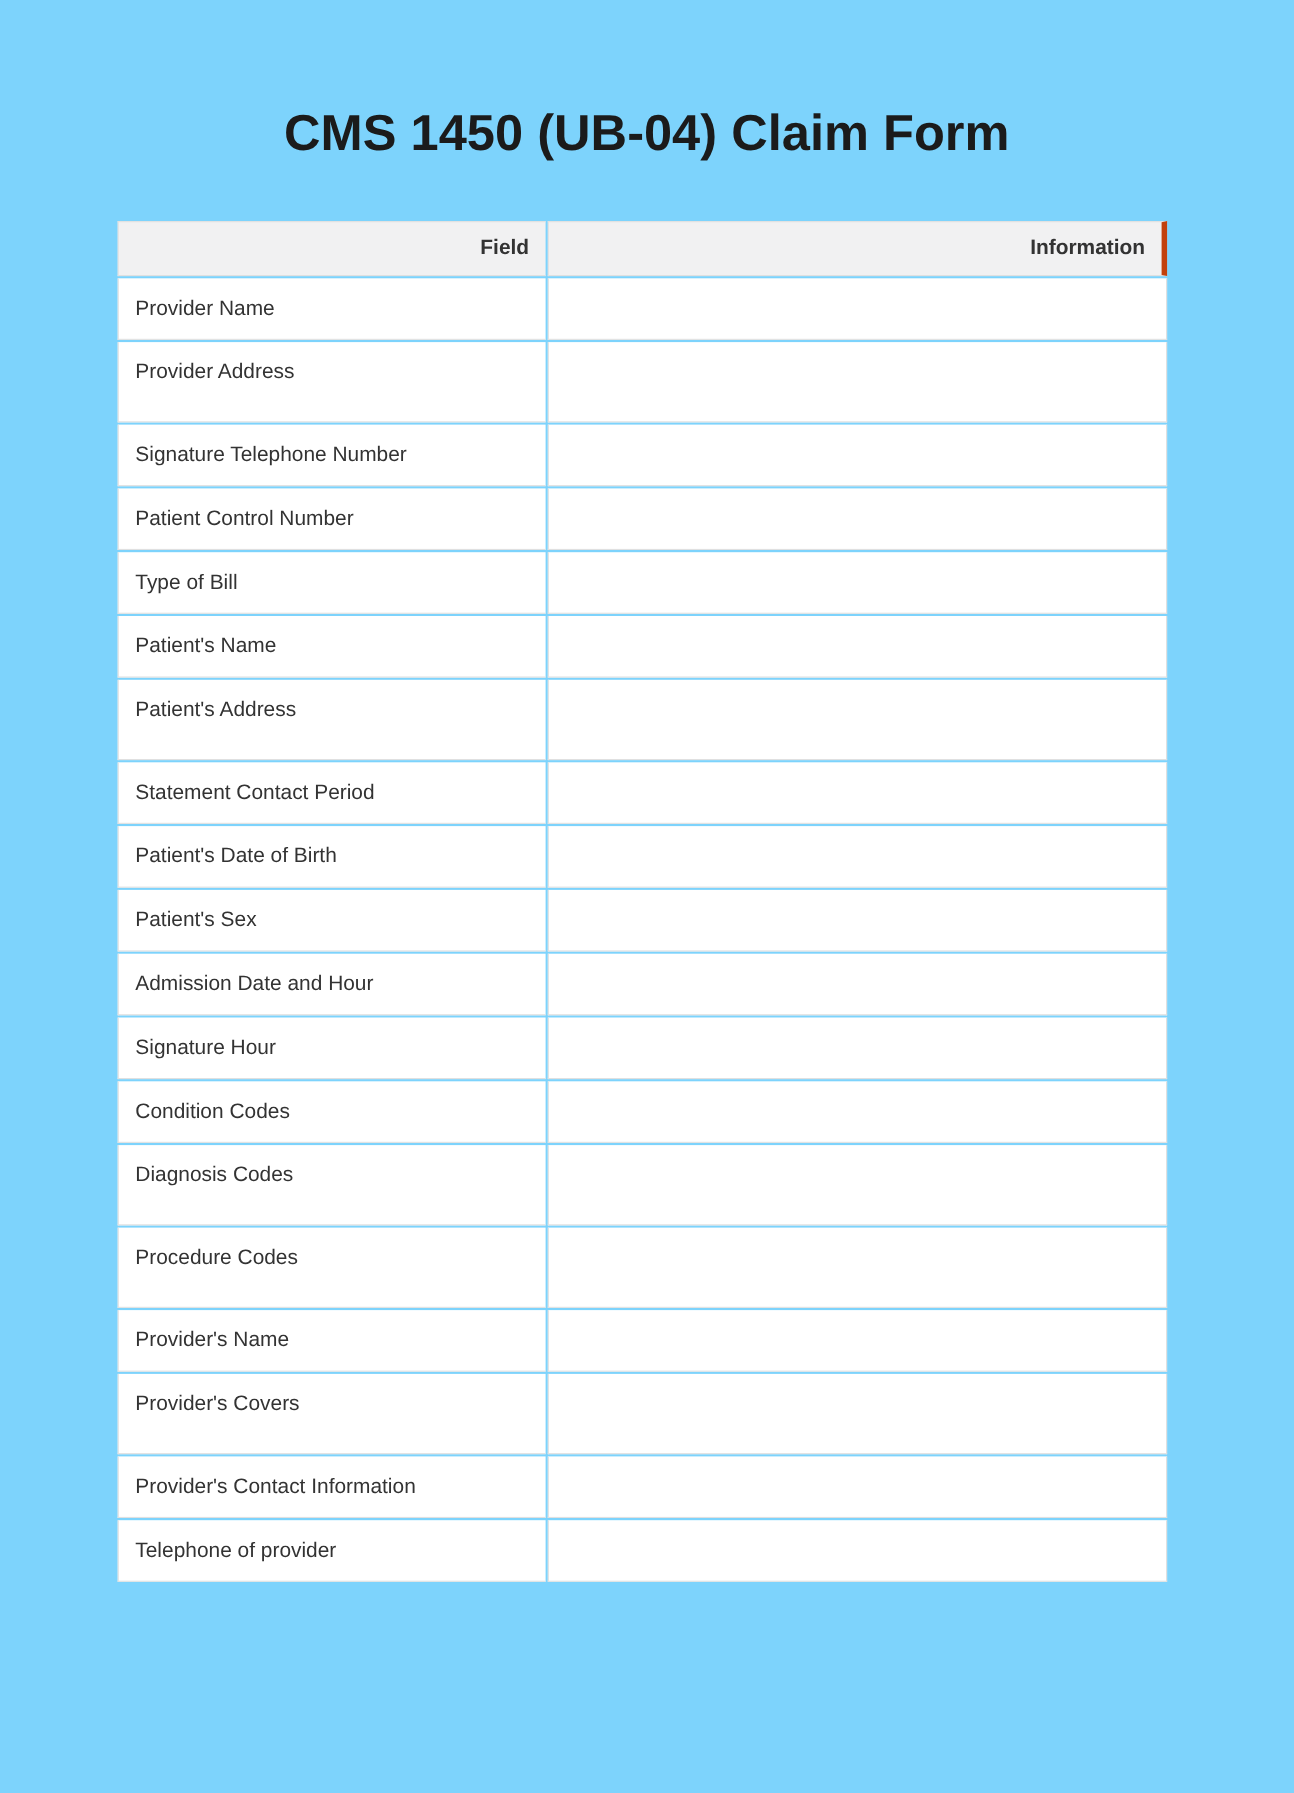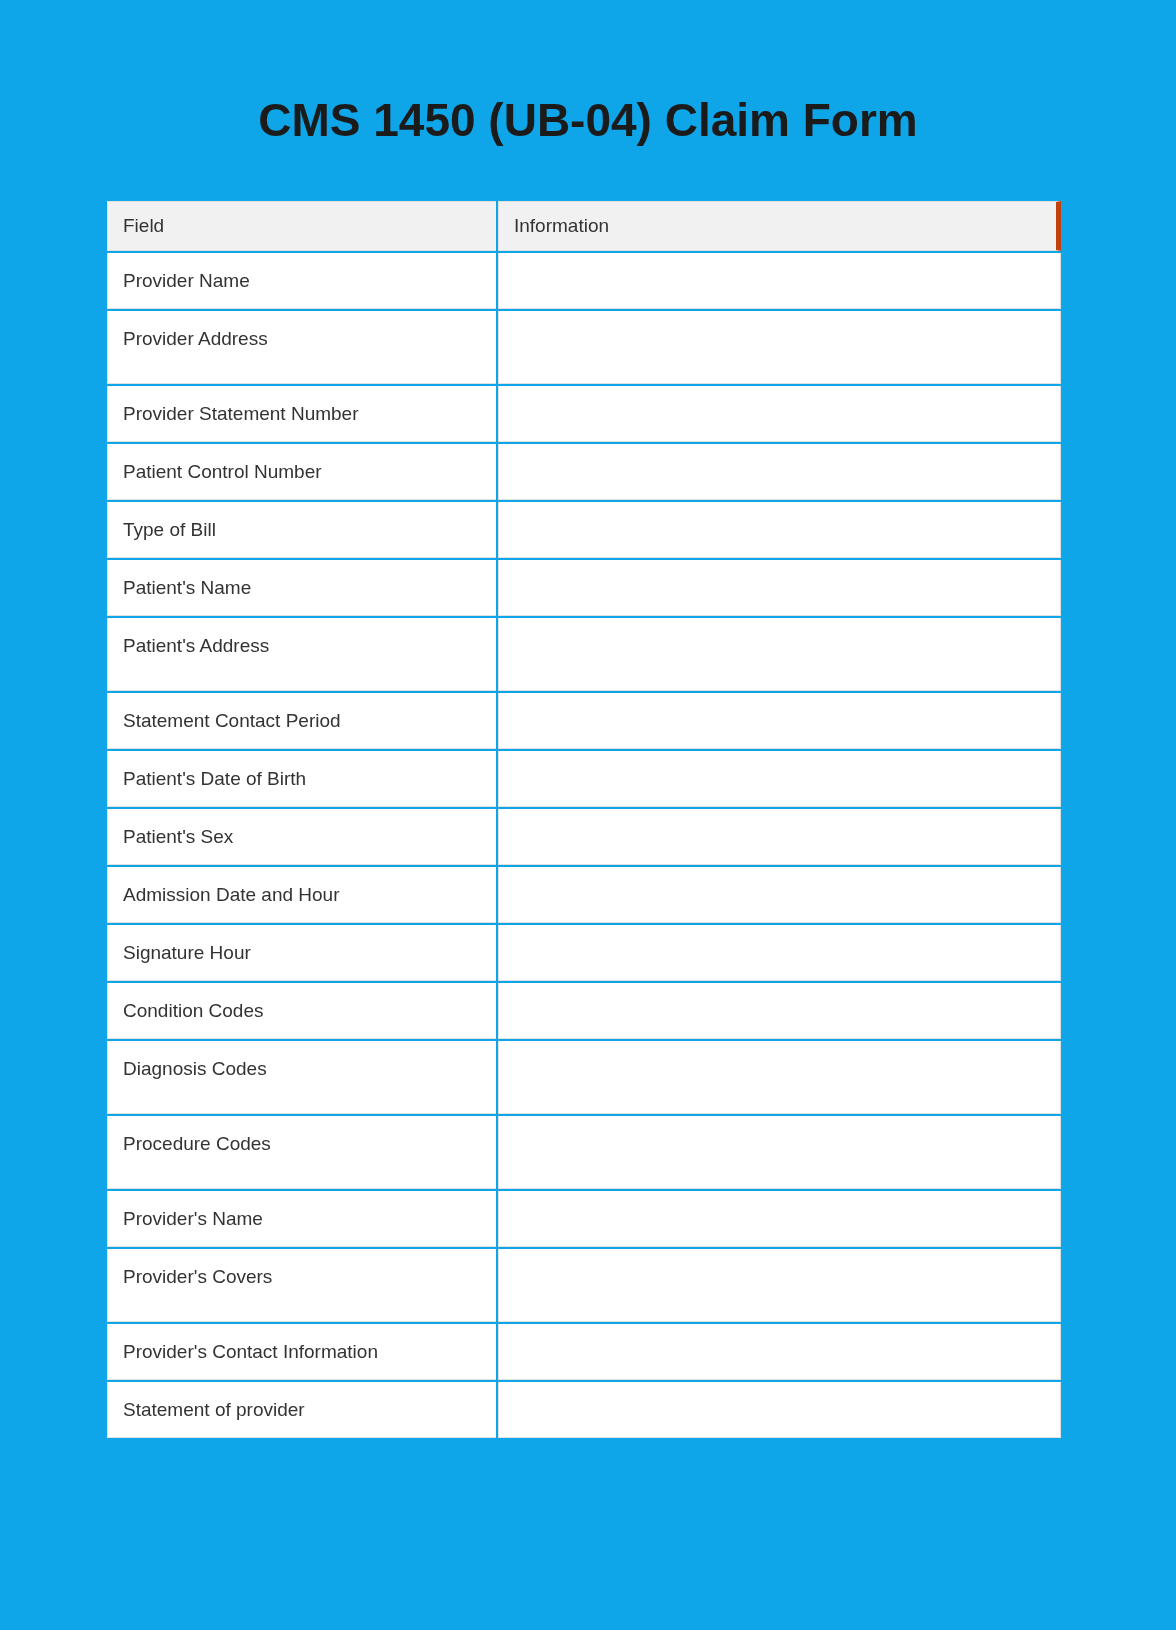--- a/index.html
+++ b/index.html
@@ -10,21 +10,21 @@
   body {
     width: 1176px;
     height: 1630px;
     font-family: "Liberation Sans", sans-serif;
     color: #333333;
     position: relative;
   }
   .page {
     width: 1176px;
     height: 1630px;
-    background: #0ea5e9;
+    background: #7dd3fc;
     overflow: hidden;
   }
   .page-title {
     margin: 92px 0 0 0;
     text-align: center;
     font-size: 46px;
     line-height: 56px;
     font-weight: bold;
     color: #1b1b1b;
   }
@@ -32,22 +32,22 @@
     margin: 51px 0 0 105px;
     width: 958px;
     border-collapse: separate;
     border-spacing: 2px;
     font-size: 19px;
     color: #333333;
     table-layout: fixed;
   }
   table.form-table th {
     background: #f1f1f2;
-    font-weight: normal;
-    text-align: left;
+    font-weight: bold;
+    text-align: right;
     height: 50px;
     box-sizing: border-box;
     padding: 0 15px;
     vertical-align: middle;
     border-top: 1px solid #e0e0e0;
     border-bottom: 1px solid #e0e0e0;
     font-size: 19px;
     color: #333333;
   }
   table.form-table th:first-child {
@@ -93,21 +93,21 @@
     <tbody>
         <tr class="regular">
           <td>Provider Name</td>
           <td></td>
         </tr>
         <tr class="tall">
           <td>Provider Address</td>
           <td></td>
         </tr>
         <tr class="regular">
-          <td>Provider Statement Number</td>
+          <td>Signature Telephone Number</td>
           <td></td>
         </tr>
         <tr class="regular">
           <td>Patient Control Number</td>
           <td></td>
         </tr>
         <tr class="regular">
           <td>Type of Bill</td>
           <td></td>
         </tr>
@@ -157,19 +157,19 @@
         </tr>
         <tr class="tall">
           <td>Provider's Covers</td>
           <td></td>
         </tr>
         <tr class="regular">
           <td>Provider's Contact Information</td>
           <td></td>
         </tr>
         <tr class="regular">
-          <td>Statement of provider</td>
+          <td>Telephone of provider</td>
           <td></td>
         </tr>
       </tbody>
   </table>
 
 </div>
 
 </body></html>

